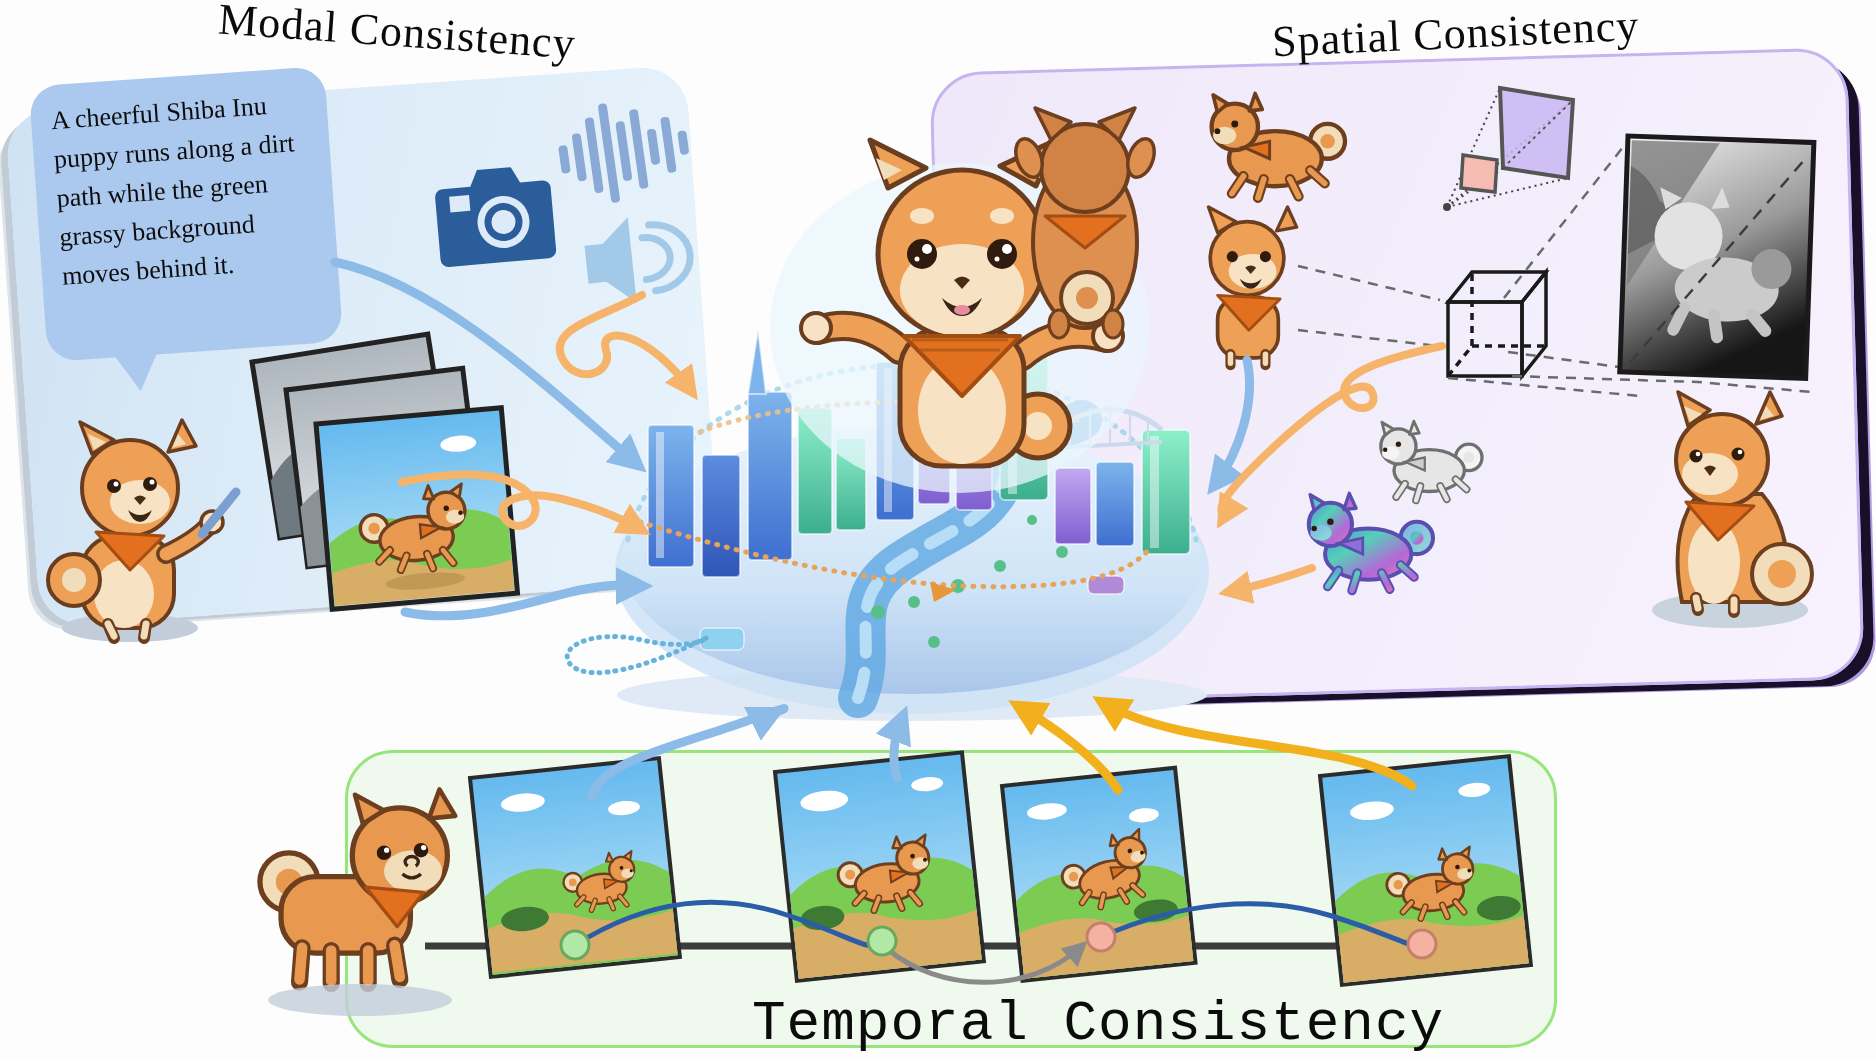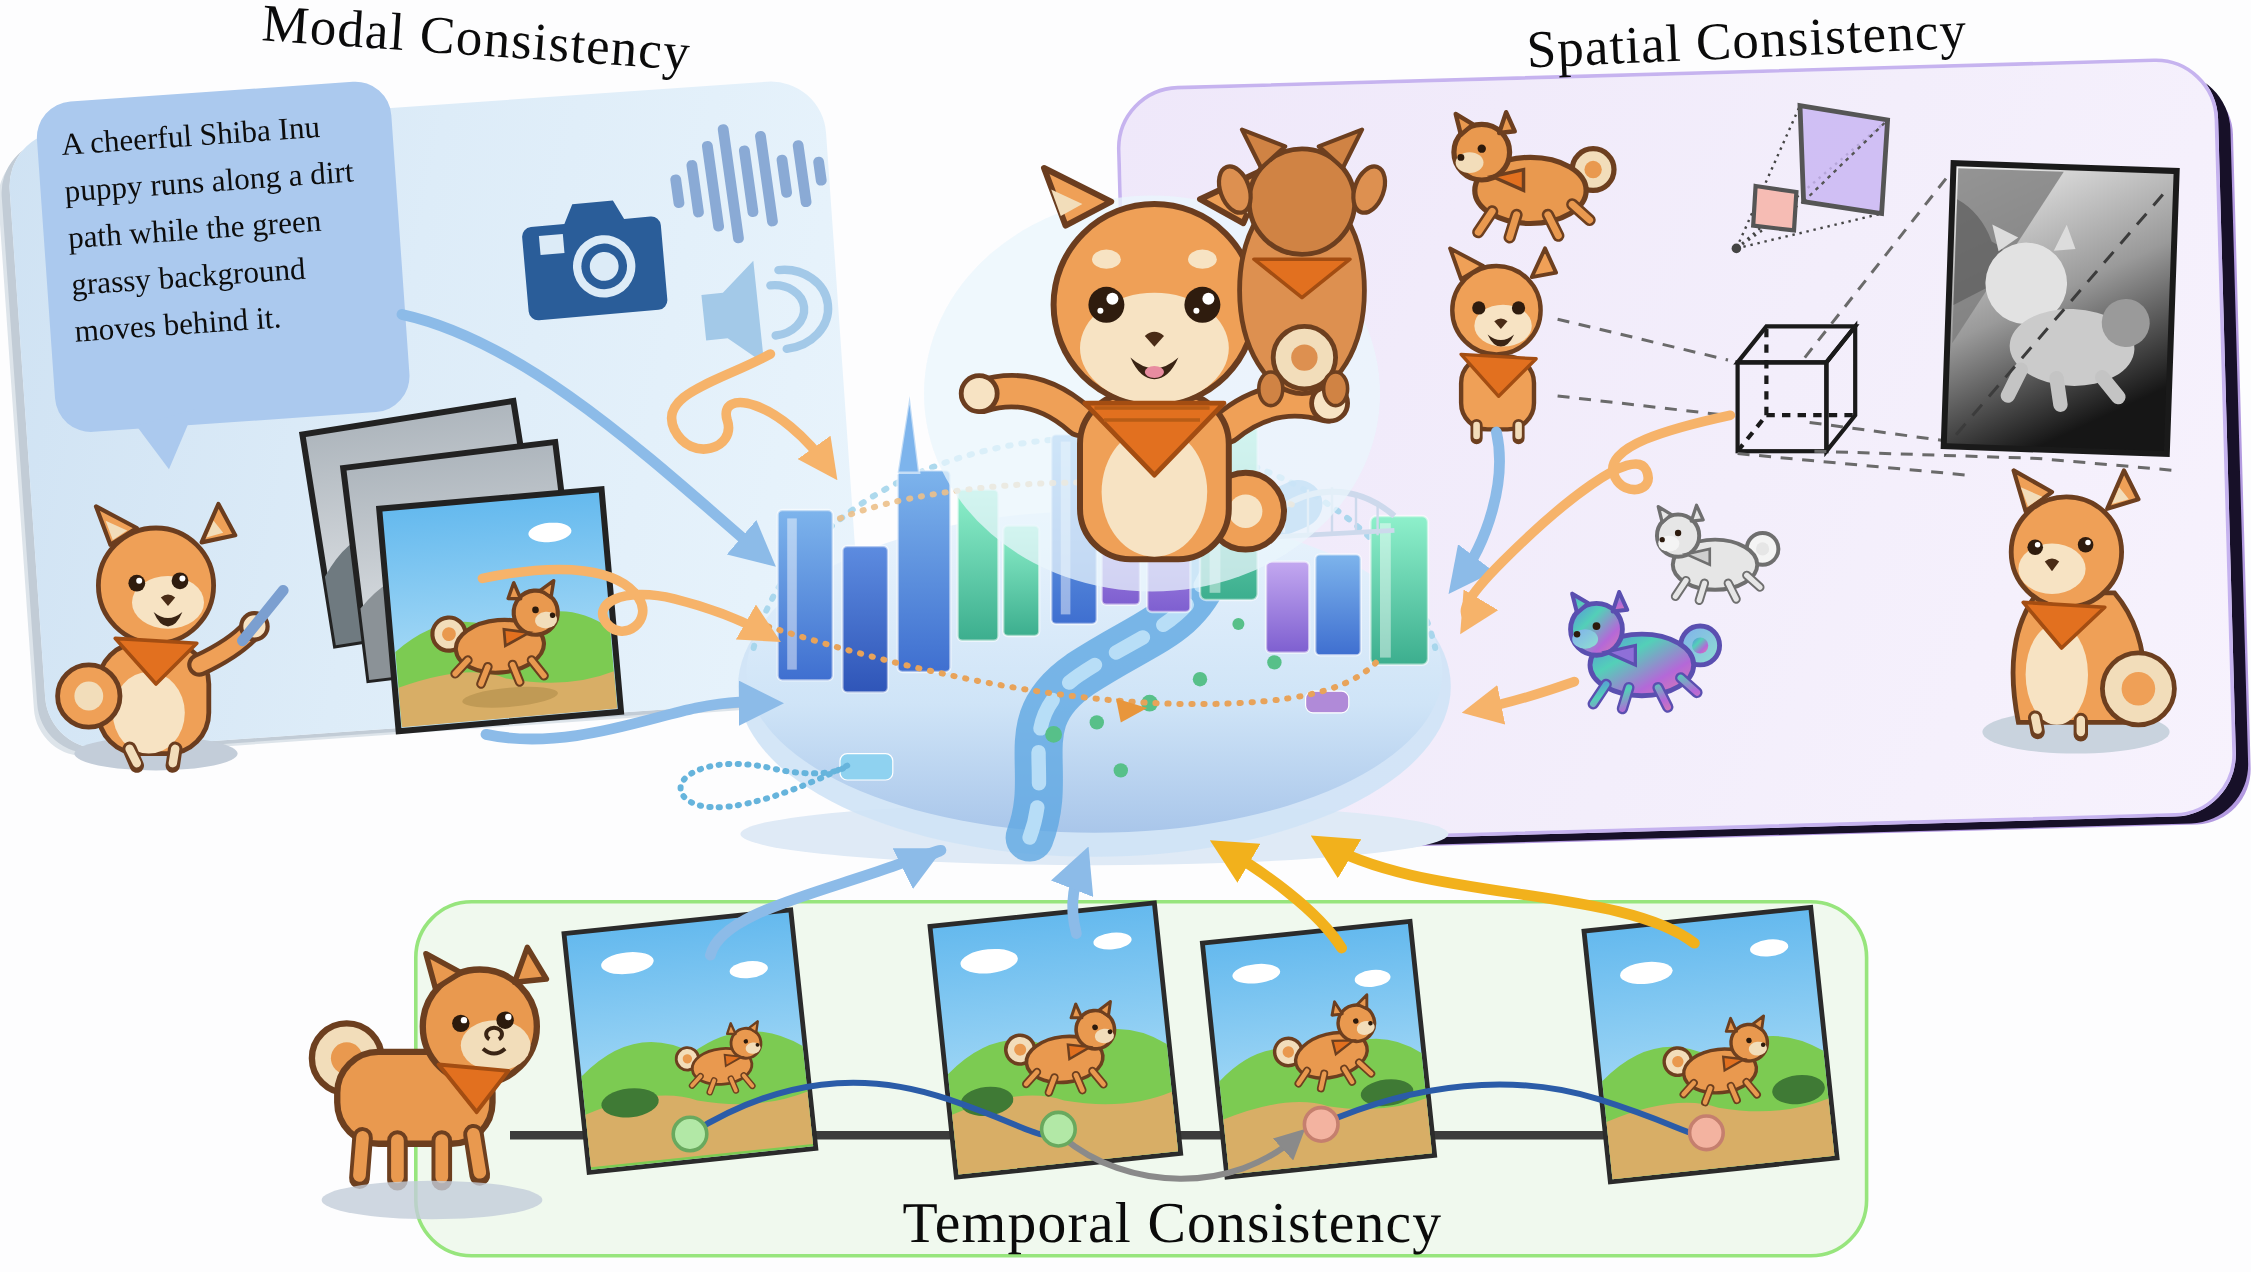--- a/index.html
+++ b/index.html
@@ -13,21 +13,21 @@
   .panel-spatial{left:938px;top:60px;width:918px;height:632px;border-radius:52px;
     background:linear-gradient(115deg,#efe8fa 0%,#f3eefb 55%,#f7f2fd 100%);
     border:3px solid #c6b3ef;transform:rotate(-1.6deg);
     box-shadow:13px 9px 0 -3px #171028, 18px 13px 0 -6px #b39ae0;}
   .panel-temporal{left:345px;top:750px;width:1212px;height:298px;border-radius:48px;
     background:#f0f9ee;border:3px solid #97e57d;}
   .title{position:absolute;color:#0b0b0b;white-space:nowrap;font-size:44px;
     letter-spacing:1px;}
   .title-modal{left:218px;top:6px;transform:rotate(4deg);}
   .title-spatial{left:1272px;top:8px;transform:rotate(-2.6deg);}
-  .title-temporal{left:752px;top:992px;font-size:48px;}
+  .title-temporal{left:752px;top:992px;font-size:56px;font-family:Liberation Mono, monospace;}
   .bubble{position:absolute;left:38px;top:76px;width:296px;height:276px;
     background:#abc9ee;border-radius:30px;transform:rotate(-4deg);
     padding:16px 18px 0 20px;box-sizing:border-box;color:#0d0d0d;
     font-size:26px;line-height:1.5;}
   .bubble::after{content:"";position:absolute;left:70px;bottom:-34px;width:0;height:0;
     border-left:16px solid transparent;border-right:34px solid transparent;
     border-top:42px solid #abc9ee;transform:rotate(-12deg);}
   svg.overlay{position:absolute;left:0;top:0;z-index:10;pointer-events:none;}
 </style>
 </head>

